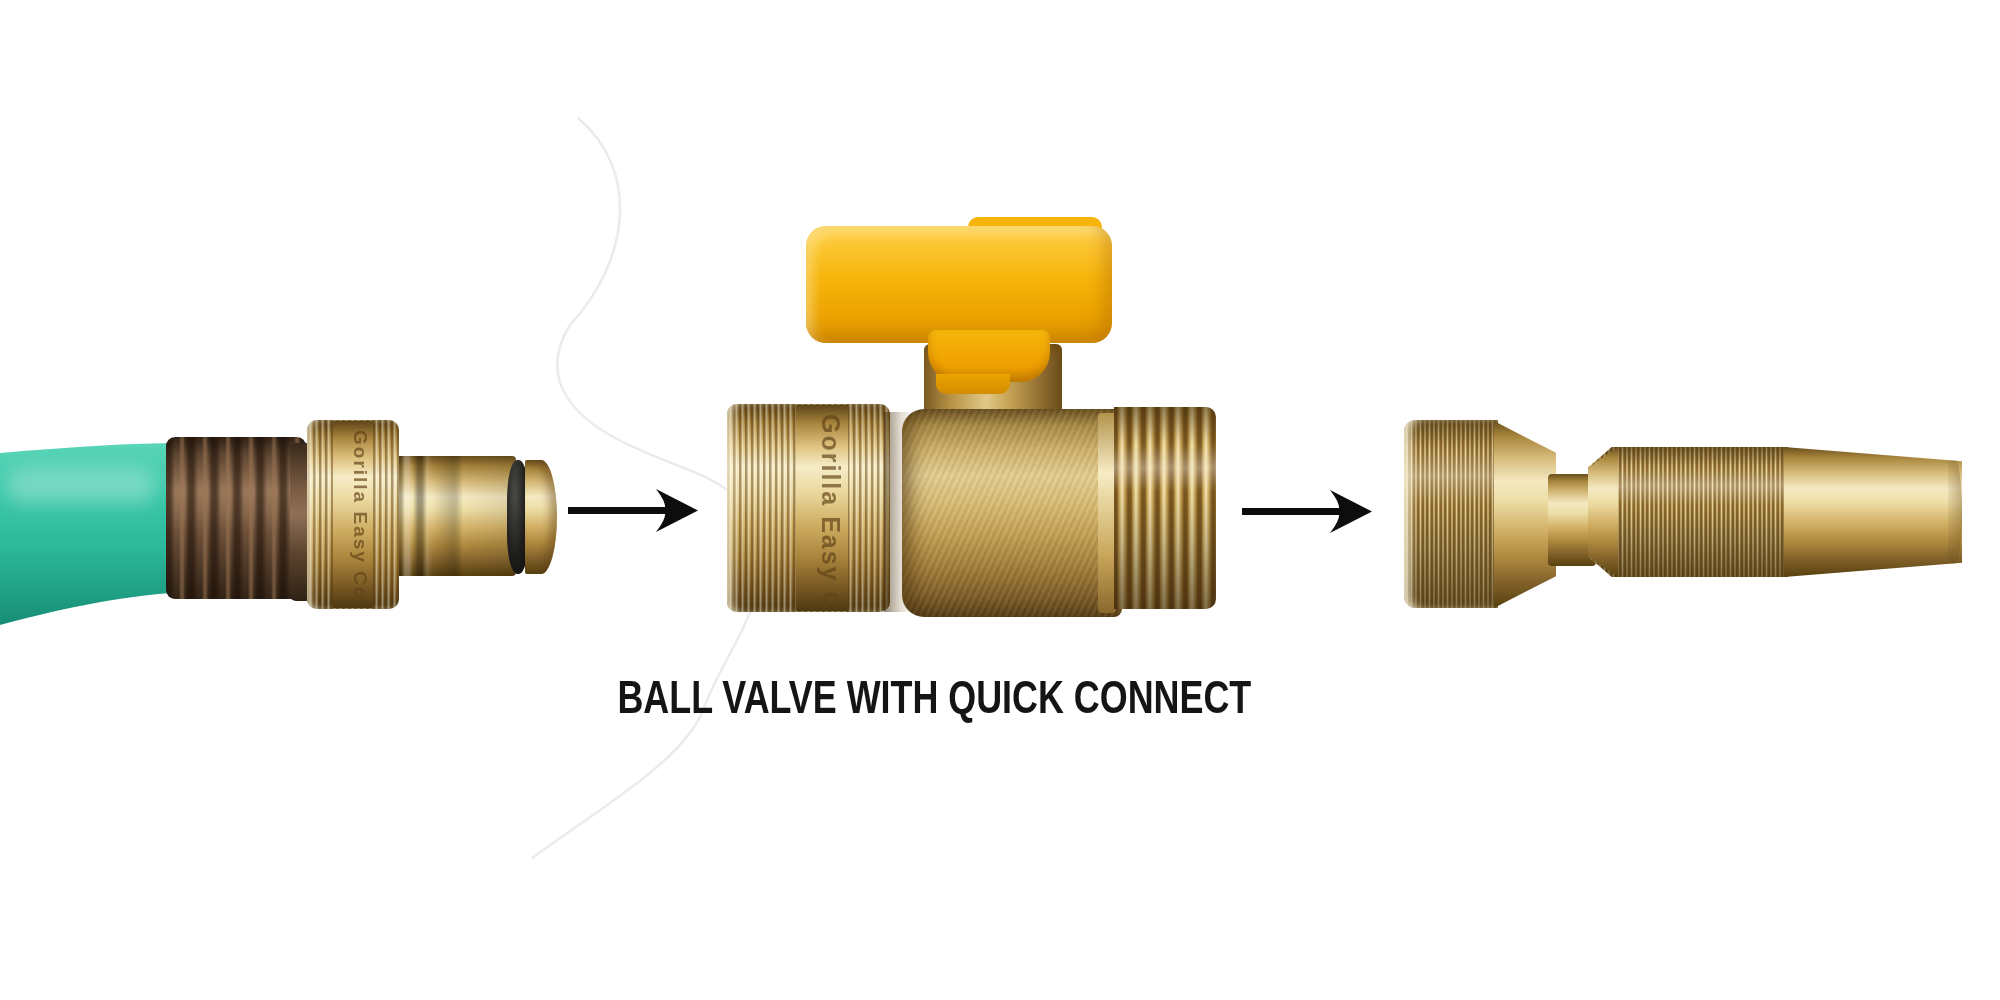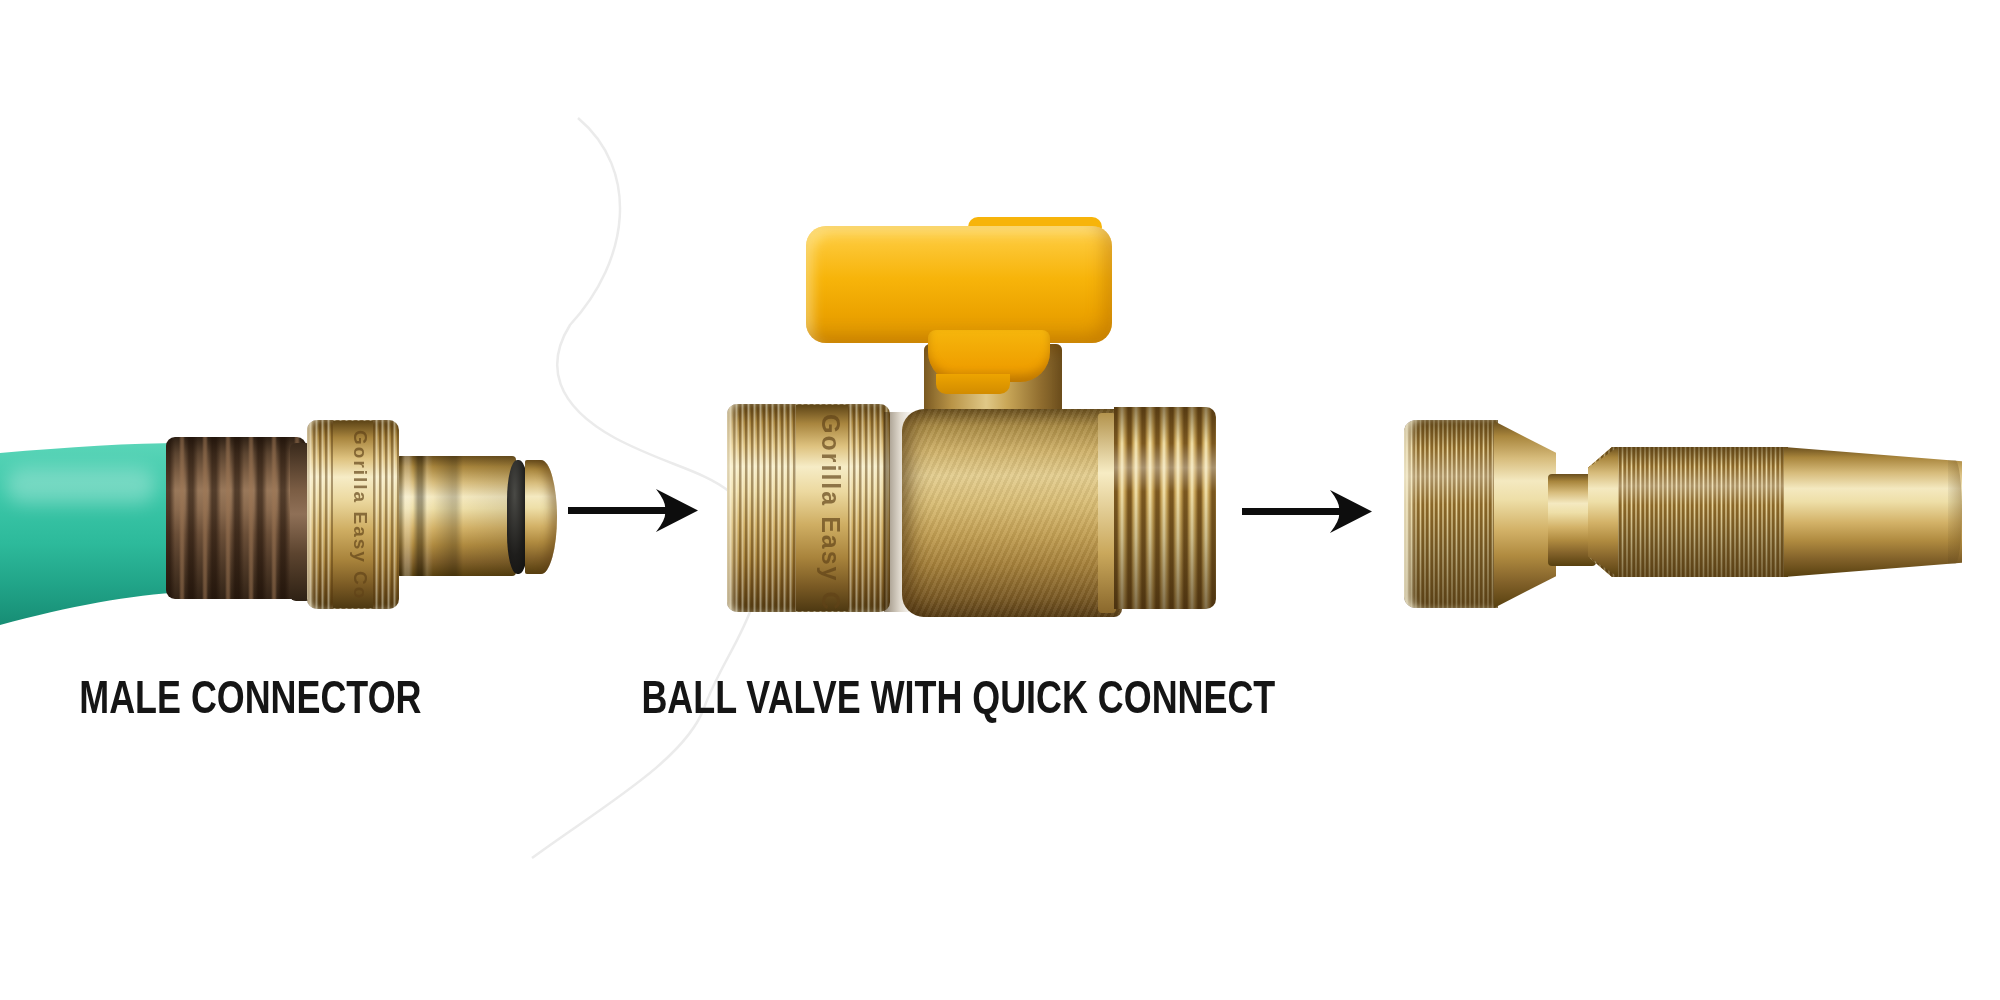--- a/index.html
+++ b/index.html
@@ -119,21 +119,21 @@
     clip-path:polygon(0 0,100% 11%,100% 89%,0 100%);}
   .tip-edge{left:1948px;top:460px;width:14px;height:104px;
     border-radius:0 7px 7px 0/0 52px 52px 0;
     background:linear-gradient(90deg,rgba(0,0,0,.05),rgba(110,80,30,.38));}
 
   
   .step-label{top:671px;height:52px;display:flex;align-items:center;justify-content:center;
     color:var(--label,#151515);font-weight:700;font-size:46px;}
   .step-label span{display:inline-block;transform:scaleX(.78);white-space:nowrap;}
   .label-1{left:50px;width:400px;}
-  .label-2{left:608px;width:700px;}
+  .label-2{left:584px;width:700px;}
   .label-3{left:1428px;width:516px;}
 </style>
 </head>
 <body>
 
 <div class="stage">
 
   <svg class="abs" style="left:0;top:0" width="2000" height="1000" viewBox="0 0 2000 1000">
     <path d="M578,118 C640,170 630,260 570,325 C545,365 555,405 615,438 C690,478 745,472 758,545
              C768,610 725,650 704,708 C685,760 600,808 532,858" fill="none" stroke="#ebebeb" stroke-width="2.5"></path>
@@ -185,20 +185,17 @@
   </svg>
 
   <div class="abs coupling brass-knurl"></div>
   <div class="abs shoulder brass"></div>
   <div class="abs nozzle-neck brass"></div>
   <div class="abs barrel brass-knurl"></div>
   <div class="abs barrel-face brass"></div>
   <div class="abs cone brass"></div>
   <div class="abs tip-edge"></div>
 
-  <div class="abs step-label label-1">
-    <span>MALE CONNECTOR</span>
-  </div>
   <div class="abs step-label label-2">
     <span>BALL VALVE WITH QUICK CONNECT</span>
   </div>
 
 </div>
 
 </body></html>

